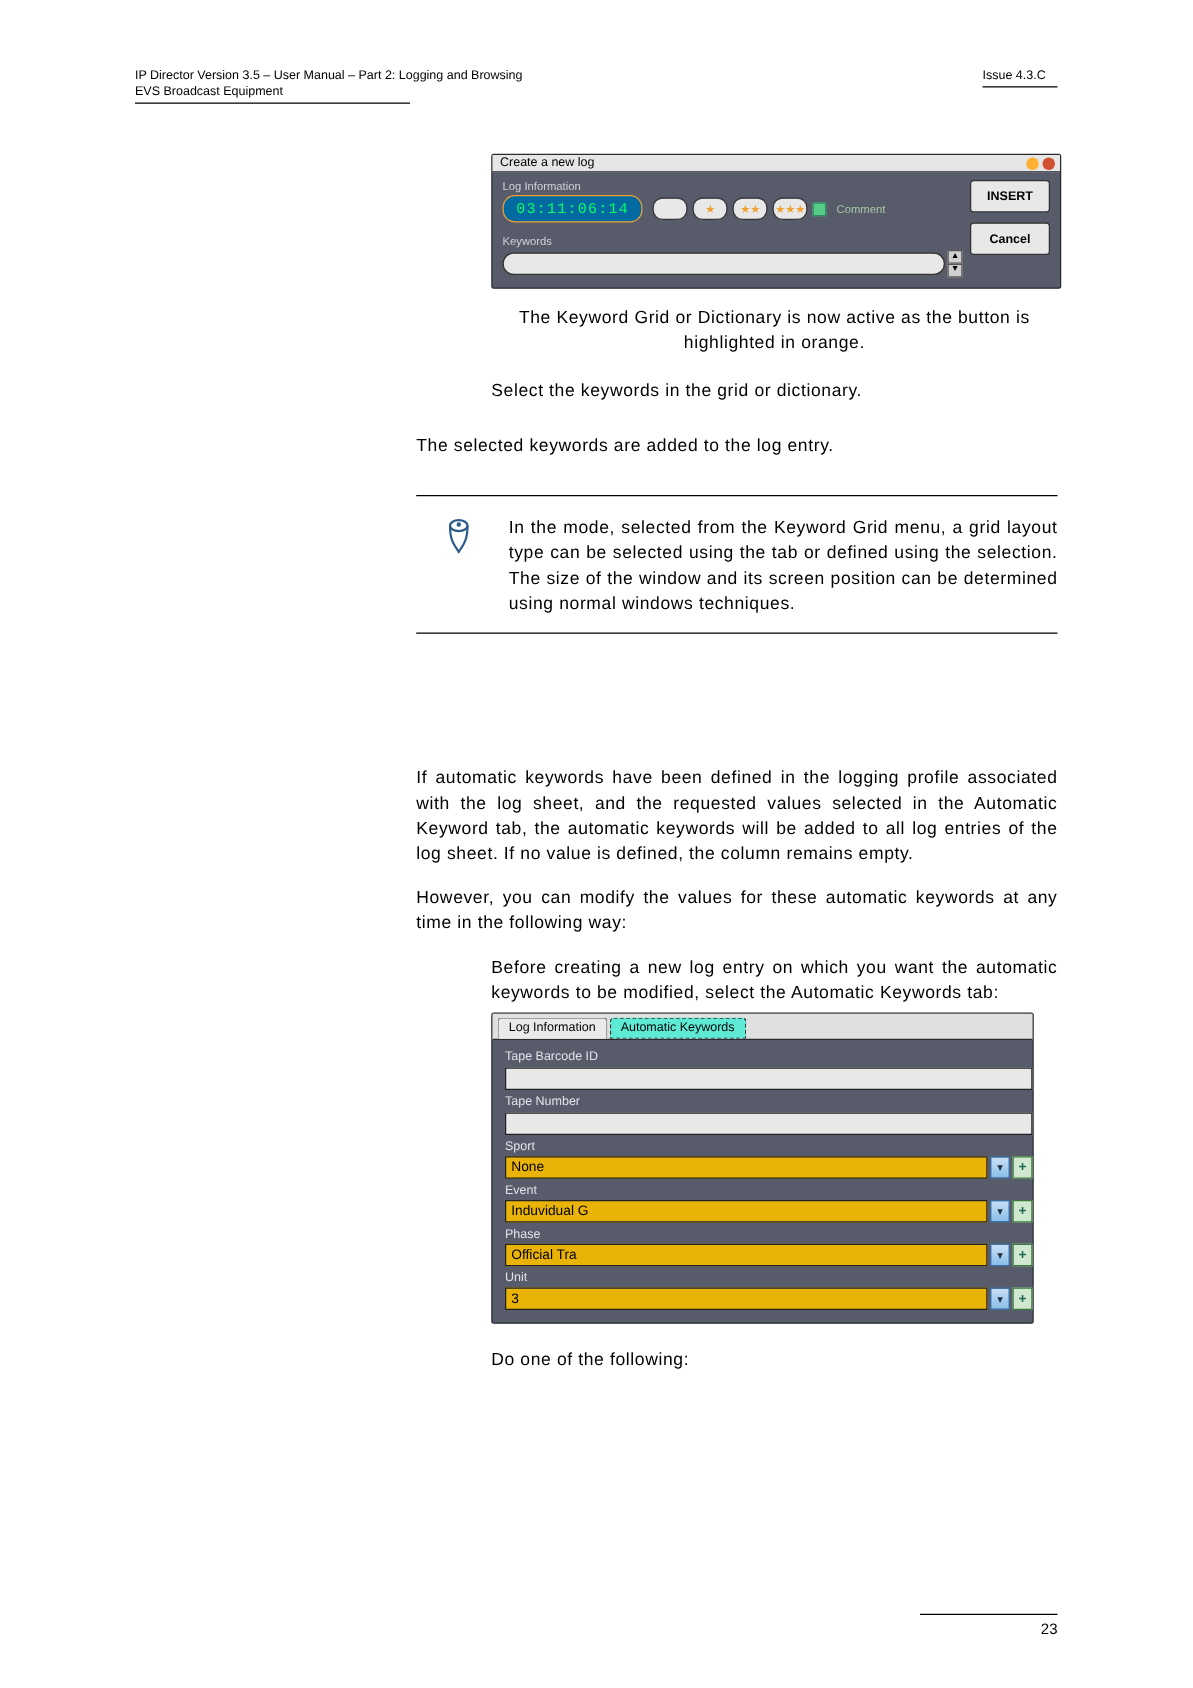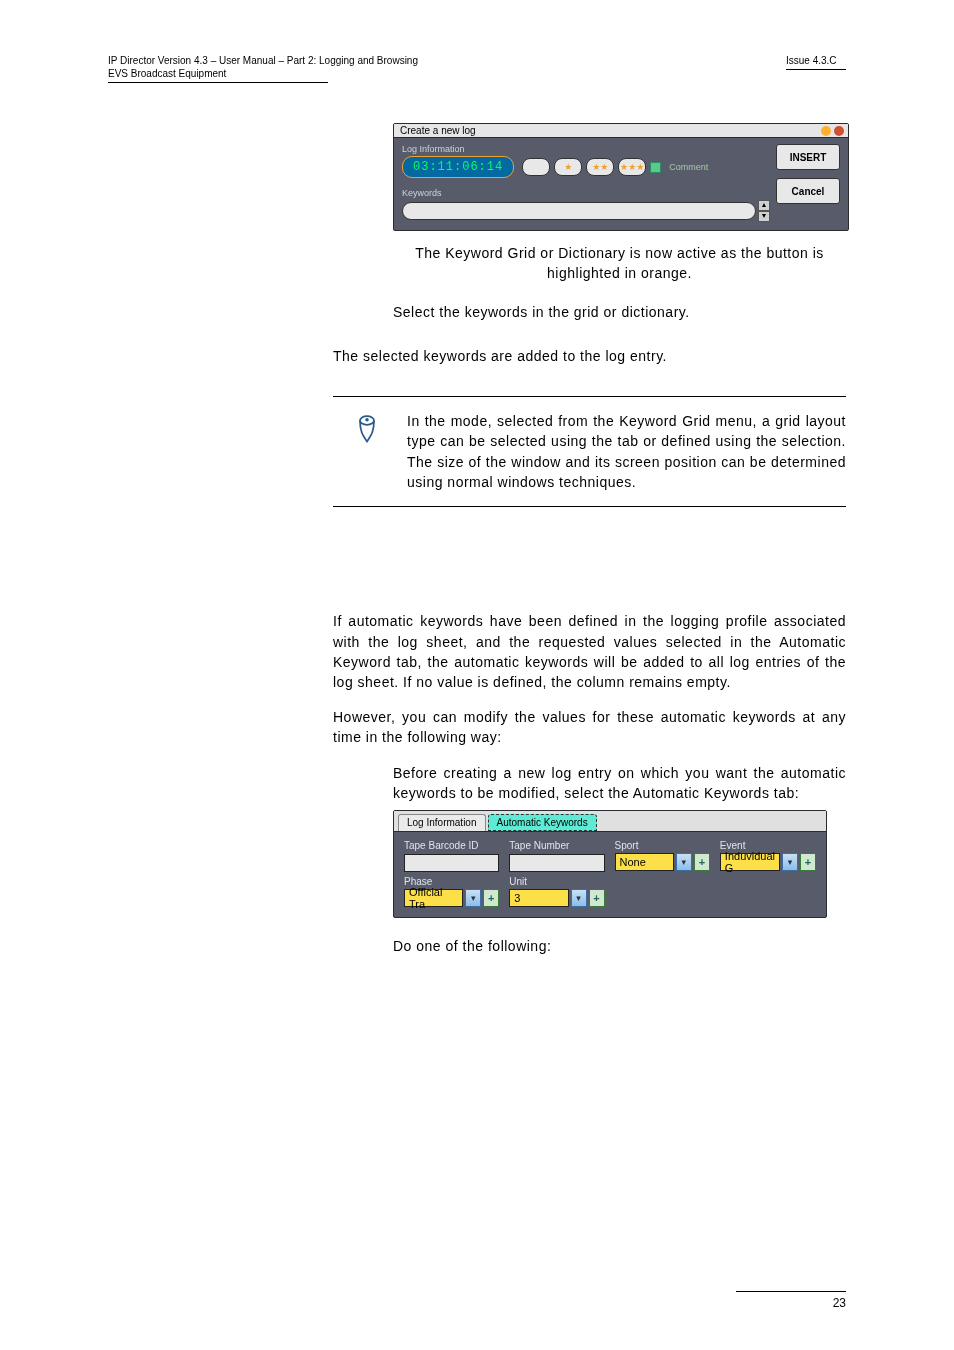--- a/index.html
+++ b/index.html
@@ -199,35 +199,35 @@
     border: 1px solid #888;
     border-bottom: none;
     border-radius: 3px 3px 0 0;
   }
   .tab.active {
     border: 1px dashed #333;
     background: #5eead4;
   }
   .form-grid {
     display: grid;
-    grid-template-columns: 1fr 1fr 1fr 1fr;
+    grid-template-columns: 1fr;
     column-gap: 10px;
     row-gap: 4px;
-    padding: 8px 10px 2px 10px;
+    padding: 8px 0 2px 10px;
   }
   .fcell { }
   .flabel { color: #e0e3ea; font-size: 10px; margin-bottom: 2px; }
   .text-input {
     height: 18px; width: 100%;
     background: #e8e8e8; border: 1px solid #222; box-sizing: border-box;
     font-size: 11px; padding: 1px 4px;
   }
   .combo-row { display: flex; gap: 2px; }
   .combo {
-    flex: 1; height: 18px; background: #fde047; border: 1px solid #222;
+    flex: 1; height: 18px; background: #eab308; border: 1px solid #222;
     font-size: 11px; padding: 1px 4px; box-sizing: border-box;
     display:flex; align-items:center;
   }
   .dd-btn {
     width: 16px; height: 18px; background: linear-gradient(#c9e0f6,#8abeea);
     border: 1px solid #3a6ea5; box-sizing: border-box;
     display:flex; align-items:center; justify-content:center;
     font-size:9px; color:#234;
   }
   .plus-btn {
@@ -250,21 +250,21 @@
   }
   .footer-rule { border-top:1px solid #000; width: 110px; margin-left:auto; margin-bottom:4px;}
 </style>
 </head>
 <body>
 
 <div class="page">
 
   <div class="header-line">
     <div class="header-left">
-      <div>IP Director Version 4.3 – User Manual – Part 2: Logging and Browsing</div>
+      <div>IP Director Version 3.5 – User Manual – Part 2: Logging and Browsing</div>
       <div>EVS Broadcast Equipment</div>
       <div class="hr-left"></div>
     </div>
     <div class="header-right">
       <div>Issue 4.3.C</div>
       <div class="hr-under"></div>
     </div>
   </div>
 
   <div class="shot1">

